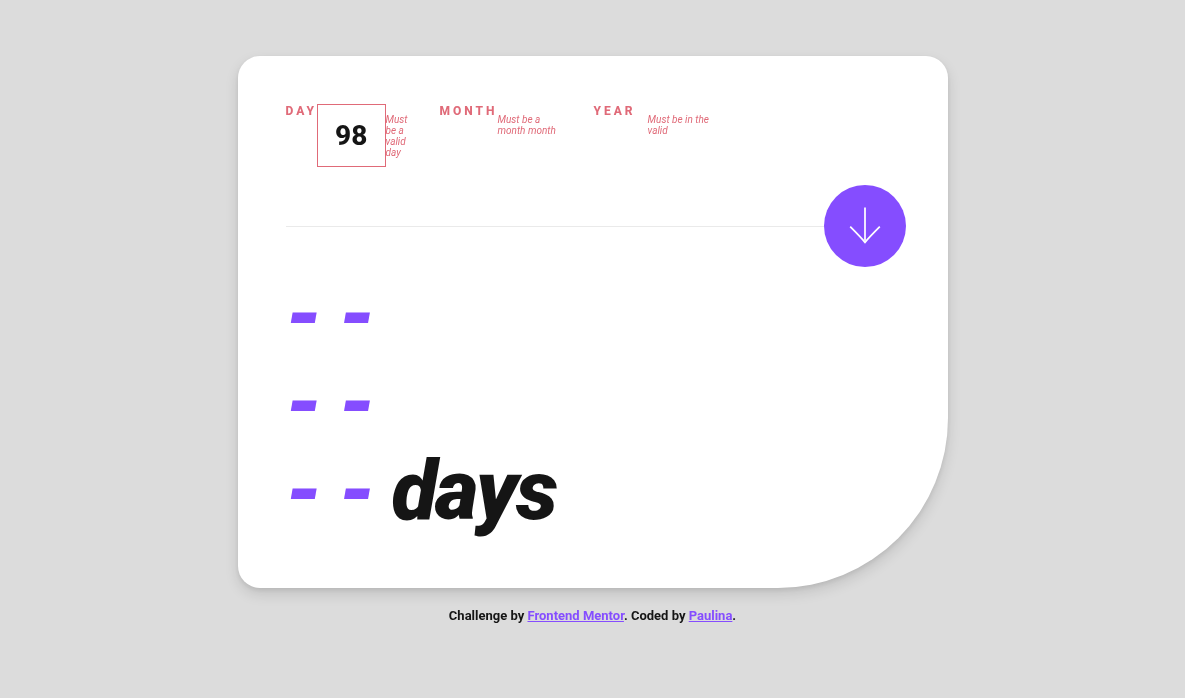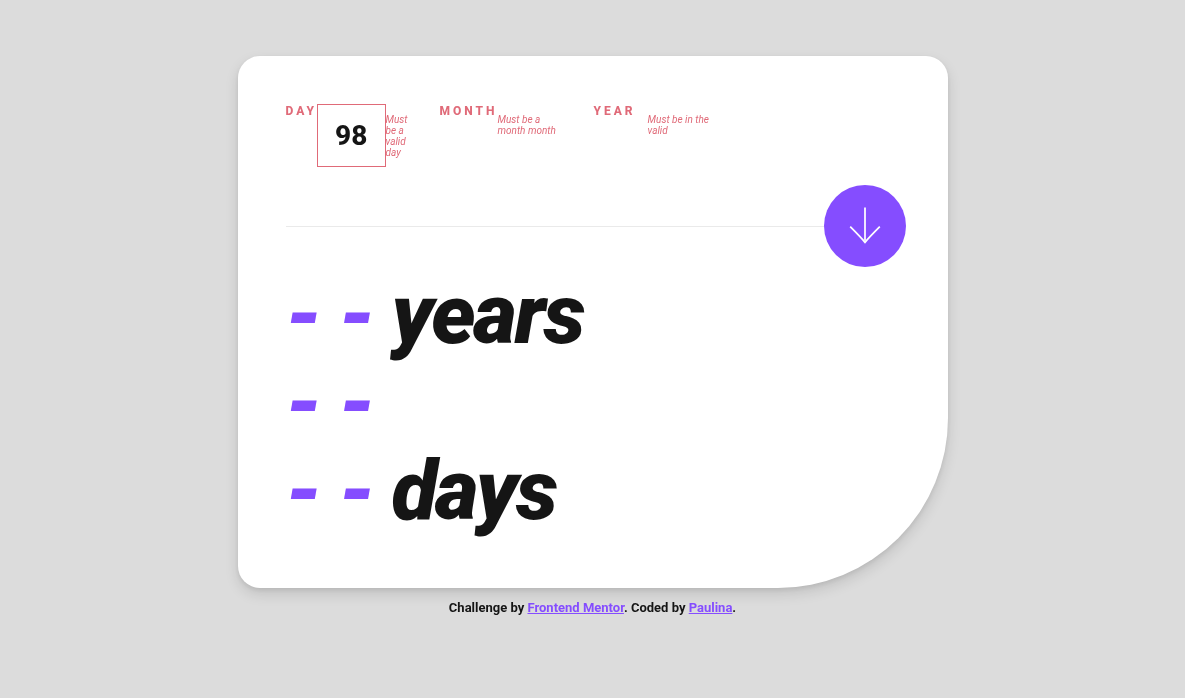--- a/index.html
+++ b/index.html
@@ -89,21 +89,21 @@
       line-height: 0.95;
       letter-spacing: -2px;
       color: #151515;
       display: flex;
       align-items: baseline;
       gap: 18px;
       margin-bottom: 8px;
     }
     .result-value { color: #854dff; }
     .attribution {
-      margin-top: 12px;
+      margin-top: 20px;
       font-size: 13px;
       font-weight: 700;
       color: #151515;
       text-align: center;
     }
     .attribution a { color: #854dff; text-decoration: underline; }
   </style>
 </head>
 <body>
 
@@ -137,21 +137,20 @@
           <path d="M23 2 L23 40"></path>
           <path d="M6 24 C12 30 18 36 23 42 C28 36 34 30 40 24"></path>
         </svg>
       </span>
     </button>
   </div>
 
   <div class="results">
     <div class="result-line">
       <span class="result-value">- -</span>
-      <span>years</span>
     </div>
     <div class="result-line">
       <span class="result-value">- -</span>
     </div>
     <div class="result-line">
       <span class="result-value">- -</span>
       <span>days</span>
     </div>
   </div>
 

